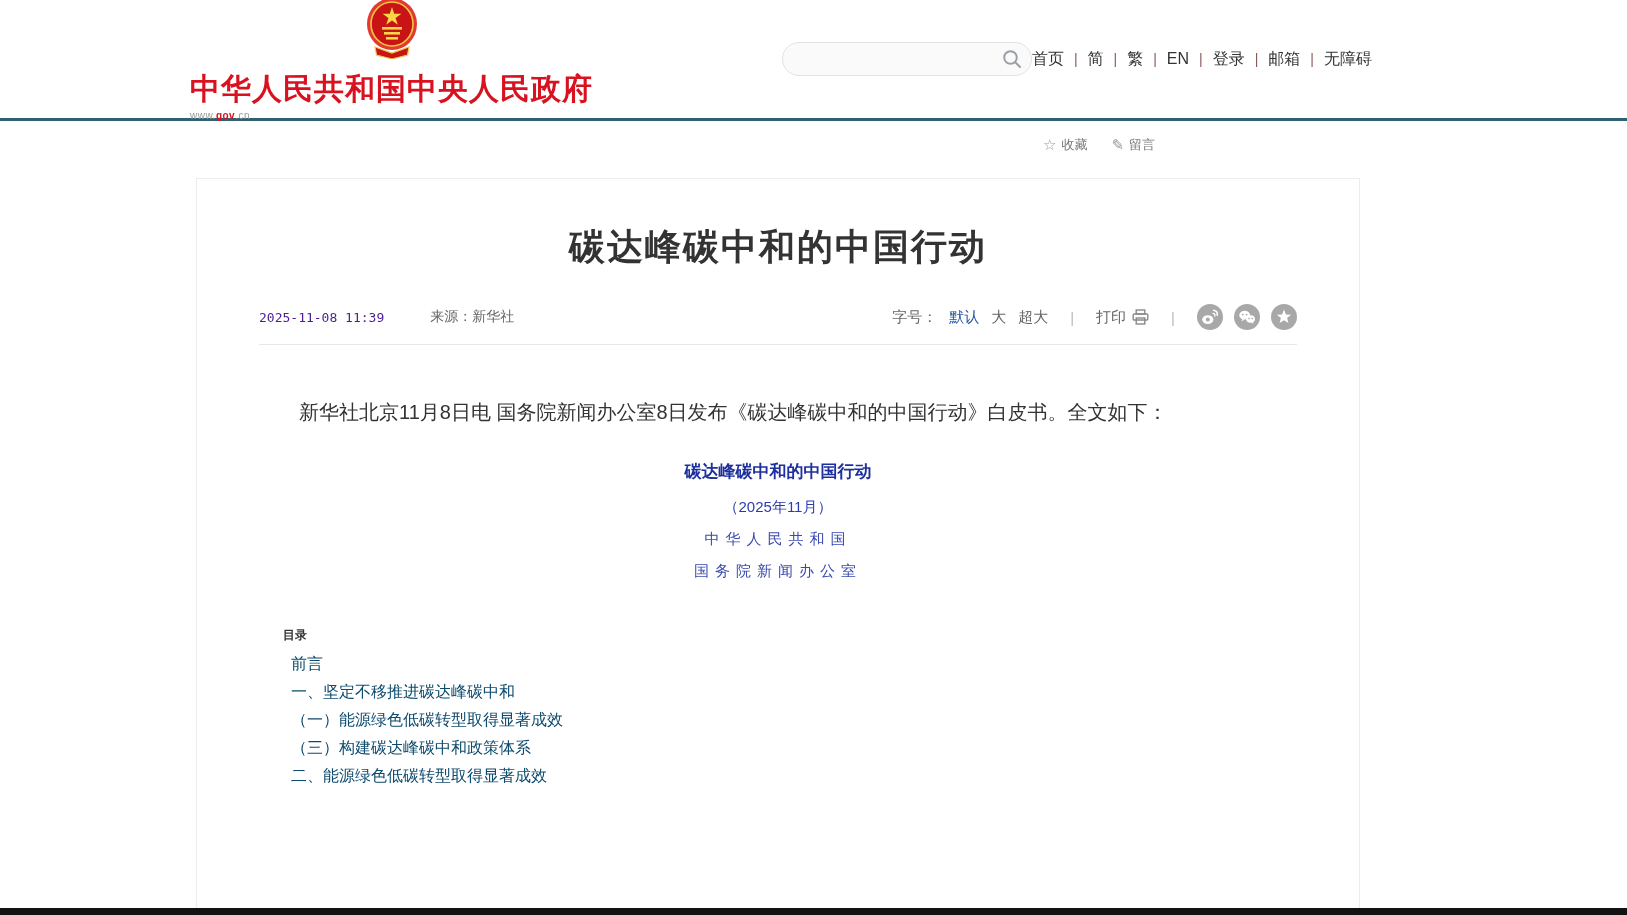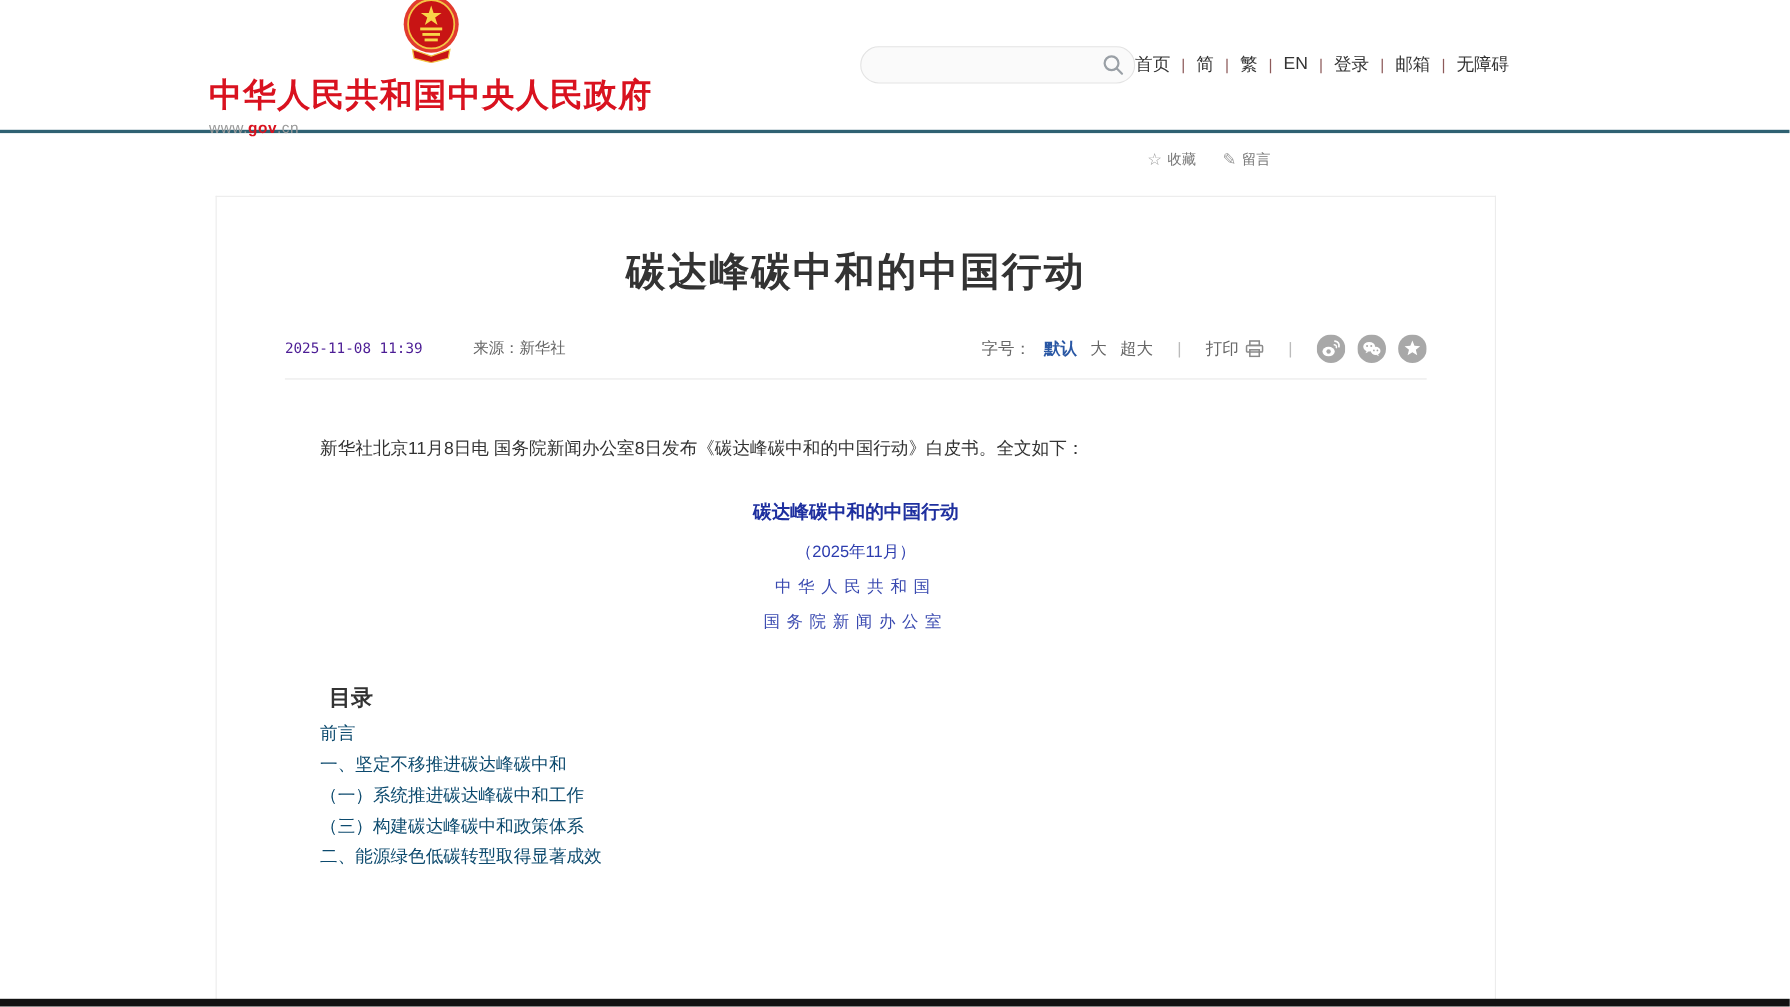--- a/index.html
+++ b/index.html
@@ -4,21 +4,21 @@
 <style>
   * { margin:0; padding:0; box-sizing:border-box; }
   html,body { width:1627px; height:915px; overflow:hidden; background:#fff;
     font-family:"Liberation Sans","DejaVu Sans",sans-serif; color:#333; }
 
   
   .site-header { height:118px; display:flex; align-items:center; background:#fff; }
   .brand { display:flex; align-items:center; gap:13px; margin-left:190px; cursor:pointer;flex-direction:column; }
   .emblem { width:52px; height:62px; flex:0 0 auto; }
   .brand-title { font-size:30px; font-weight:bold; color:#d9121f; letter-spacing:1px; line-height:1.1; }
-  .brand-url { font-size:14px; color:#9a9a9a; margin-top:5px; letter-spacing:.5px; }
+  .brand-url { font-size:10px; color:#9a9a9a; margin-top:5px; letter-spacing:.5px; }
   .brand-url .gov { color:#d9121f; font-weight:bold; }
 
   .header-right { margin-left:auto; margin-right:255px; display:flex; align-items:center; gap:0; }
   .searchbox { position:relative; width:250px; height:34px; }
   .searchbox input { width:100%; height:100%; border:1px solid #e3e3e3; background:#fafafa;
     border-radius:17px; outline:none; padding:0 38px 0 16px; font-size:14px; color:#333; }
   .search-icon { position:absolute; right:10px; top:7px; width:20px; height:20px; cursor:pointer; }
 
   .top-nav { display:flex; align-items:center; font-size:16px; color:#333; white-space:nowrap; }
   .top-nav a { color:#333; text-decoration:none; cursor:pointer; }
@@ -36,37 +36,37 @@
   .content-box { width:1164px; margin:22px 0 0 196px; background:#fff;
     border:1px solid #ececec; border-bottom:none; height:737px; padding:0 62px; }
 
   .article-title { margin-top:44px; text-align:center; font-size:36px; font-weight:600;
     color:#333; letter-spacing:2px; }
 
   .meta-row { margin-top:32px; display:flex; align-items:center; font-size:14px; color:#666; }
   .meta-date { color:#4c1d95; margin-right:46px; font-family:"DejaVu Sans Mono","Liberation Mono",monospace; font-size:13px; }
   .meta-right { margin-left:auto; display:flex; align-items:center; gap:12px; font-size:15px; color:#666; }
   .fs-opt { cursor:pointer; color:#666; }
-  .fs-selected { color:#2957a4; font-weight:bold; }
+  .fs-selected { color:#2957a4; font-weight:normal; }
   .meta-sep { color:#bbb; margin:0 10px; font-weight:300; }
   .print-wrap { display:flex; align-items:center; gap:6px; cursor:pointer; color:#666; }
   .share-icons { display:flex; align-items:center; gap:11px; }
   .share-icons .circle-icon { width:26px; height:26px; cursor:pointer; display:block; }
 
   .meta-hr { border:none; border-top:1px solid #e8e8e8; margin-top:14px; }
 
   
-  .lead-p { margin-top:52px; font-size:16px; color:#333; line-height:1.5; text-indent:2em; }
+  .lead-p { margin-top:52px; font-size:20px; color:#333; line-height:1.5; text-indent:2em; }
 
   .doc-title { margin-top:33px; text-align:center; font-size:17px; font-weight:bold; color:#1e2f9f; }
   .doc-date  { margin-top:15px; text-align:center; font-size:15px; color:#2c3cae; }
   .doc-kai   { margin-top:13px; text-align:center; font-size:15px; color:#3a4ab0;
                font-family:"DejaVu Serif","Liberation Serif",serif; letter-spacing:6px; }
 
-  .toc-heading { margin-top:46px; font-size:20px; font-weight:bold; color:#333; text-indent:2em; }
+  .toc-heading { margin-top:46px; font-size:12px; font-weight:bold; color:#333; text-indent:2em; }
   .toc-list p { margin-top:12px; font-size:16px; color:#0c4a6e; text-indent:2em; line-height:1.0; }
 
   .footer-bar { position:absolute; left:0; bottom:0; width:1627px; height:7px; background:#121212; }
 </style>
 </head>
 <body>
 
 <header class="site-header">
   <div class="brand">
     <svg class="emblem" viewBox="0 0 52 62">
@@ -181,20 +181,20 @@
 
     <p class="doc-title">碳达峰碳中和的中国行动</p>
     <p class="doc-date">（2025年11月）</p>
     <p class="doc-kai">中华人民共和国</p>
     <p class="doc-kai">国务院新闻办公室</p>
 
     <p class="toc-heading">目录</p>
     <div class="toc-list">
         <p>前言</p>
         <p>一、坚定不移推进碳达峰碳中和</p>
-        <p>（一）系统推进碳达峰碳中和工作</p>
+        <p>（一）能源绿色低碳转型取得显著成效</p>
         <p>（三）构建碳达峰碳中和政策体系</p>
         <p>二、能源绿色低碳转型取得显著成效</p>
       </div>
   </article>
 </main>
 
 <div class="footer-bar"></div>
 
 </body></html>

